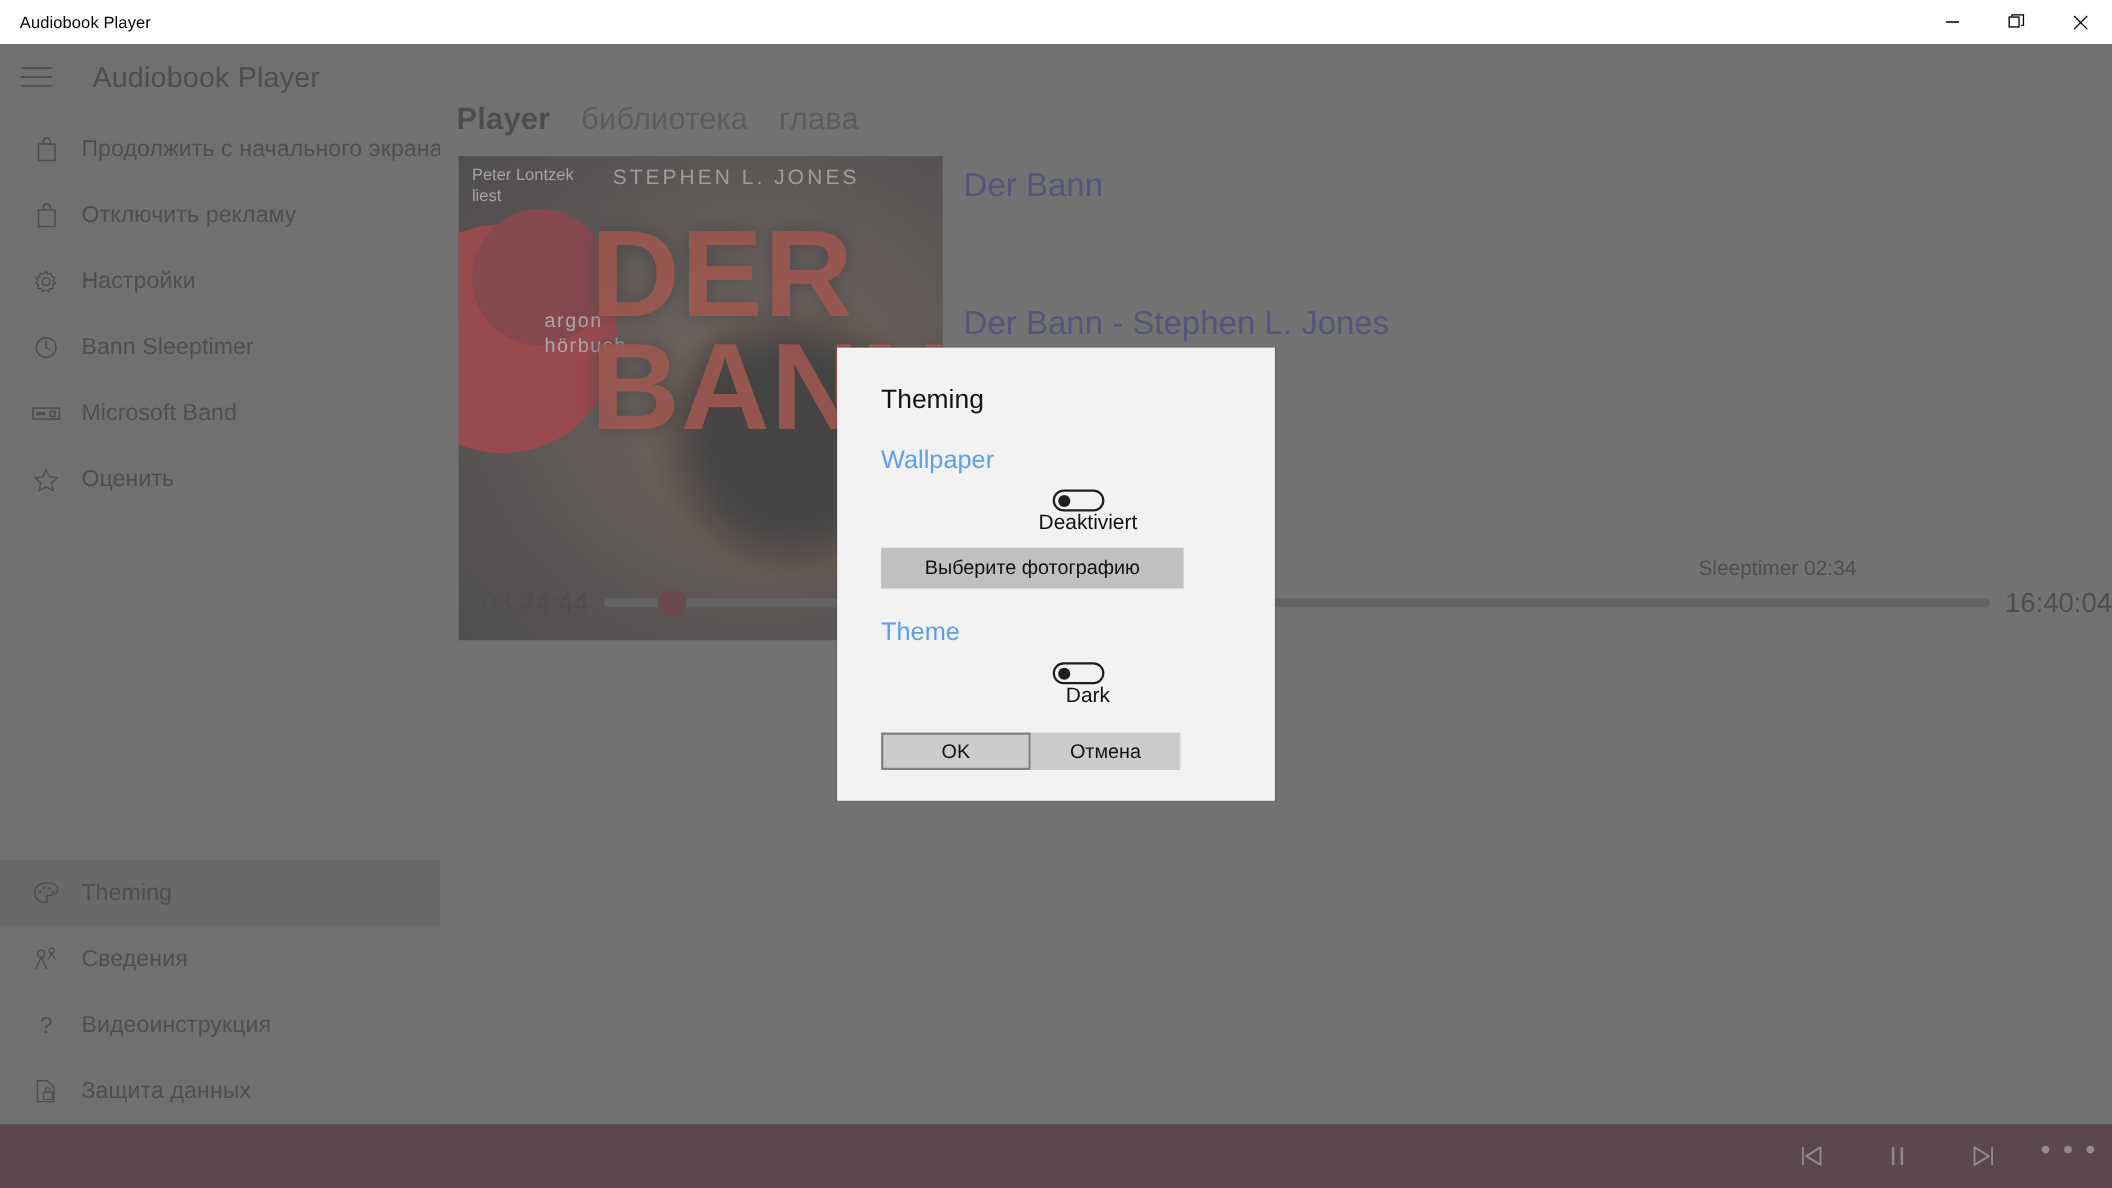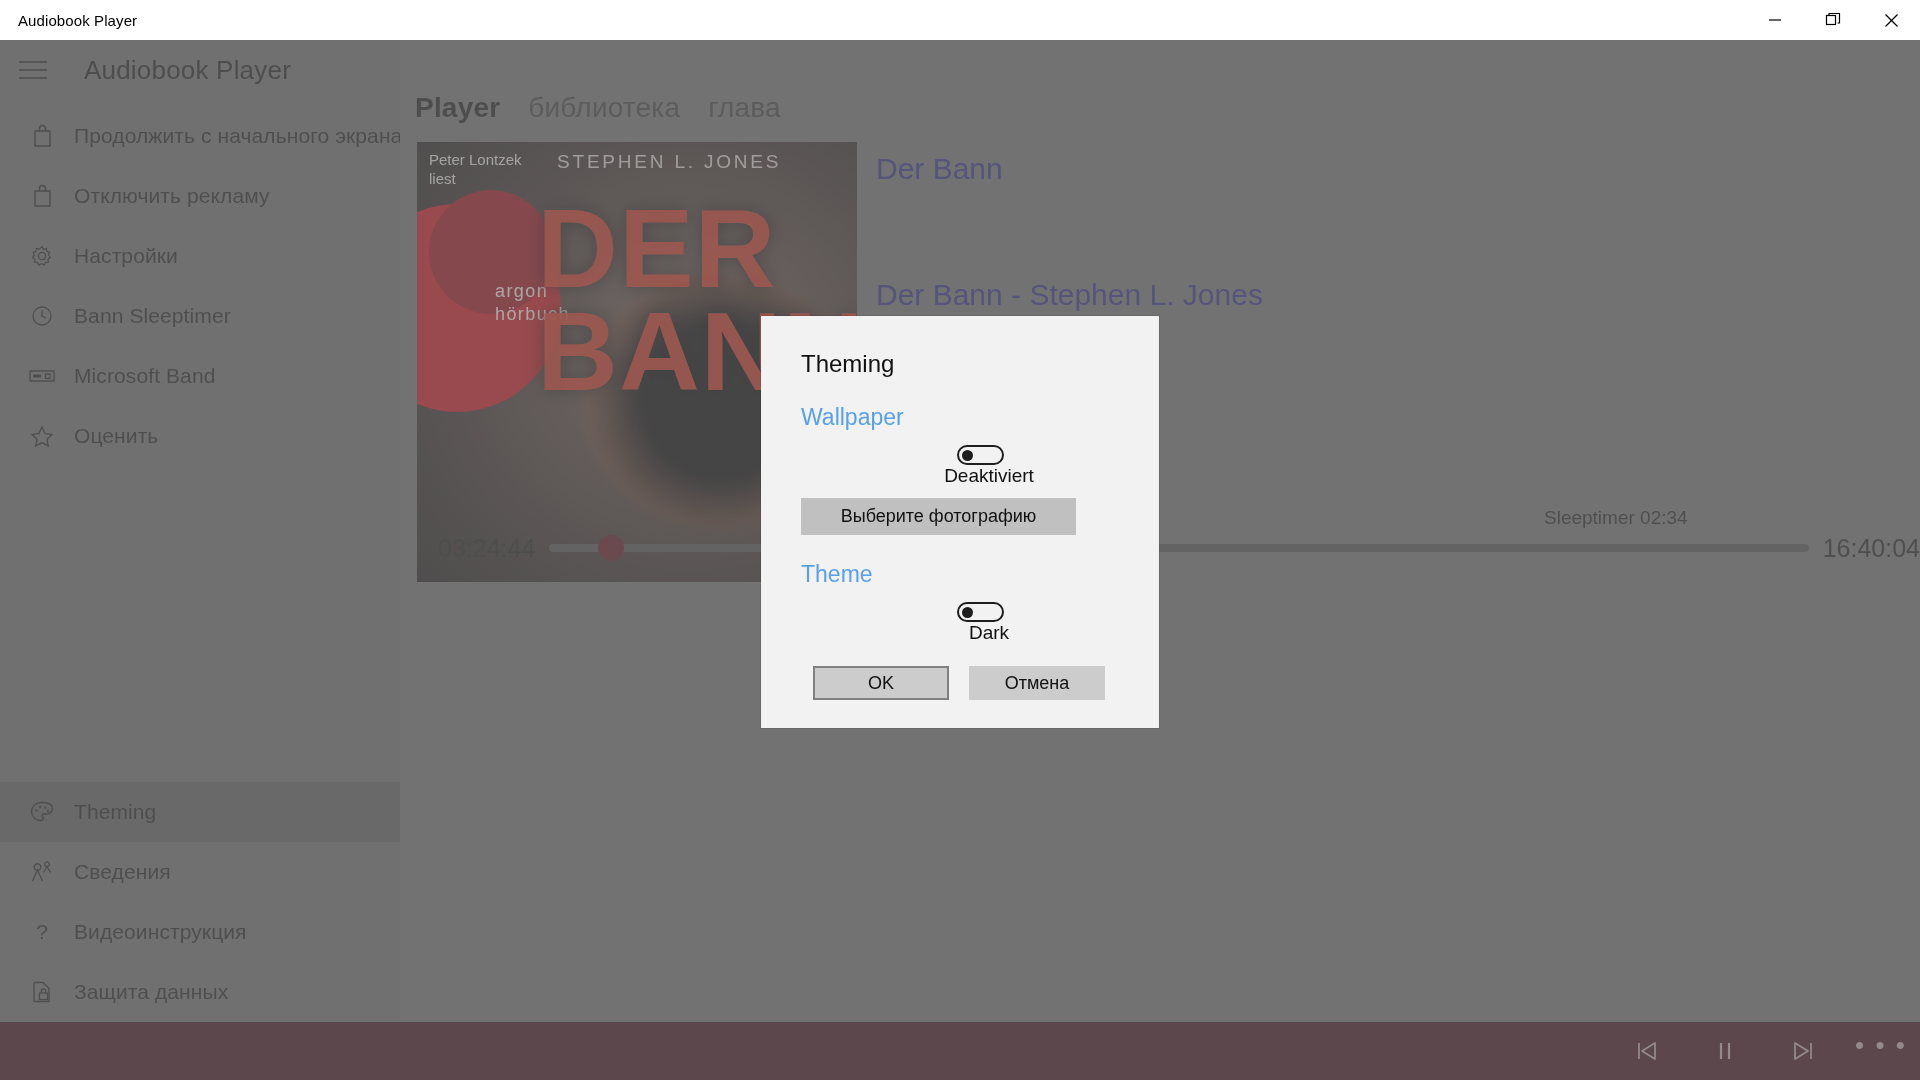--- a/index.html
+++ b/index.html
@@ -215,22 +215,22 @@
   }
   .toggle-label { font-size: 19px; color: #111; margin-left: 18px; }
   #pick-photo-btn {
     display: block; width: 275px; height: 37px;
     margin: 11px 0 0 40px;
     background: #c0c0c0; border: none;
     font-family: "Liberation Sans", sans-serif;
     font-size: 18px; color: #111; cursor: pointer;
   }
   #dialog-buttons {
-    position: absolute; left: 52px; bottom: 28px;
-    display: flex; gap: 20px;
+    position: absolute; left: 40px; bottom: 28px;
+    display: flex; 
   }
   .dlg-btn {
     width: 136px; height: 34px;
     background: #cccccc; border: none;
     font-family: "Liberation Sans", sans-serif;
     font-size: 18px; color: #111; cursor: pointer;
   }
   .dlg-btn.primary { border: 2px solid #808080; }
 </style>
 </head>

